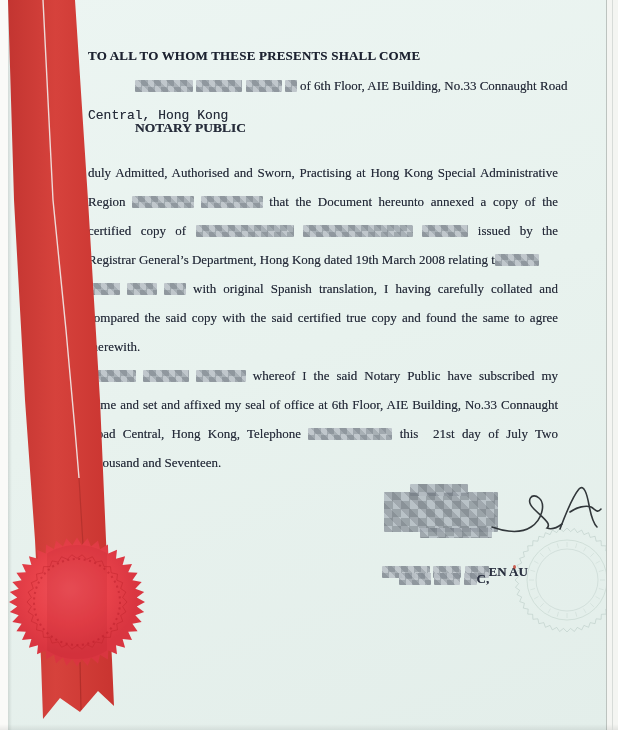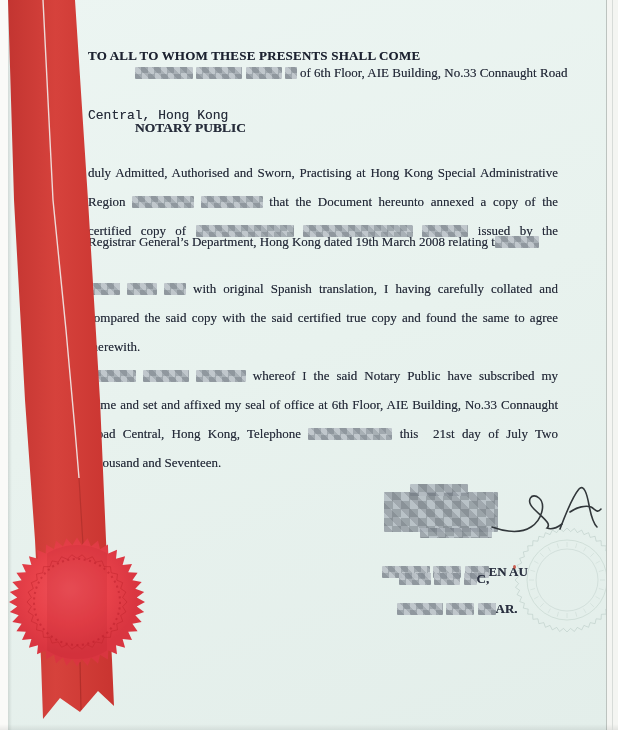--- a/index.html
+++ b/index.html
@@ -84,37 +84,36 @@
           <line x1="583.5" y1="551.4" x2="586.0" y2="547.1"></line>
           <line x1="590.3" y1="556.7" x2="593.9" y2="553.1"></line>
           <line x1="595.6" y1="563.5" x2="599.9" y2="561.0"></line>
           <line x1="598.9" y1="571.5" x2="603.7" y2="570.2"></line>
         </g>
     </g>
   </svg>
 
   <div id="doc-text">
       <div class="line heading" style="top: 46px;"><span style="display: inline-block;">TO ALL TO WHOM THESE PRESENTS SHALL COME</span></div>
-      <div class="line j" style="top: 63px; padding-left: 47px;"><span style="display: inline-block;"><span class="redact" style="width: 58px;"></span> <span class="redact" style="width: 46px;"></span> <span class="redact" style="width: 36px;"></span> <span class="redact" style="width: 12px;"></span> of 6th Floor, AIE Building, No.33 Connaught Road</span></div>
+      <div class="line j" style="top: 76px; padding-left: 47px;"><span style="display: inline-block;"><span class="redact" style="width: 58px;"></span> <span class="redact" style="width: 46px;"></span> <span class="redact" style="width: 36px;"></span> <span class="redact" style="width: 12px;"></span> of 6th Floor, AIE Building, No.33 Connaught Road</span></div>
       <div class="line l" style="top: 105px;"><span style="display: inline-block; font-family: Liberation Mono, monospace;">Central, Hong Kong</span></div>
       <div class="line l bold" style="top: 118px; padding-left: 47px;"><span style="display: inline-block;">NOTARY PUBLIC</span></div>
       <div class="line j" style="top: 163px; word-spacing: 1.5px;"><span style="display: inline-block;">duly Admitted, Authorised and Sworn, Practising at Hong Kong Special Administrative</span></div>
       <div class="line j" style="top: 192px; word-spacing: 3.33px;"><span style="display: inline-block;">Region <span class="redact" style="width: 62px;"></span> <span class="redact" style="width: 62px;"></span> that the Document hereunto annexed a copy of the</span></div>
       <div class="line j" style="top: 221px; word-spacing: 6.15px;"><span style="display: inline-block;">certified copy of <span class="redact" style="width: 98px;"></span> <span class="redact" style="width: 110px;"></span> <span class="redact" style="width: 46px;"></span> issued by the</span></div>
-      <div class="line l" style="top: 232px;"><span style="display: inline-block;">Registrar General’s Department, Hong Kong dated 19th March 2008 relating t<span class="redact" style="width: 44px;"></span></span></div>
+      <div class="line l" style="top: 250px;"><span style="display: inline-block;">Registrar General’s Department, Hong Kong dated 19th March 2008 relating t<span class="redact" style="width: 44px;"></span></span></div>
       <div class="line j" style="top: 279px; word-spacing: 3.78px;"><span style="display: inline-block;"><span class="redact" style="width: 32px;"></span> <span class="redact" style="width: 30px;"></span> <span class="redact" style="width: 22px;"></span> with original Spanish translation, I having carefully collated and</span></div>
       <div class="line j" style="top: 308px; word-spacing: 1.95px;"><span style="display: inline-block;">compared the said copy with the said certified true copy and found the same to agree</span></div>
       <div class="line l" style="top: 337px;"><span style="display: inline-block;">therewith.</span></div>
       <div class="line j" style="top: 366px; word-spacing: 3.68px;"><span style="display: inline-block;"><span class="redact" style="width: 48px;"></span> <span class="redact" style="width: 46px;"></span> <span class="redact" style="width: 50px;"></span> whereof I the said Notary Public have subscribed my</span></div>
       <div class="line j" style="top: 395px; word-spacing: 0.74px;"><span style="display: inline-block;">name and set and affixed my seal of office at 6th Floor, AIE Building, No.33 Connaught</span></div>
       <div class="line j" style="top: 424px; word-spacing: 4.07px;"><span style="display: inline-block;">Road Central, Hong Kong, Telephone <span class="redact" style="width: 84px;"></span> this  21st day of July Two</span></div>
       <div class="line l" style="top: 453px;"><span style="display: inline-block;">Thousand and Seventeen.</span></div>
       <div class="line sig" style="top: 538px; left: 382px; width: 220px;"><span style="display: inline-block; margin-top: 24px;"><span class="redact" style="width: 48px;"></span> <span class="redact" style="width: 28px;"></span> <span class="redact" style="width: 24px;"></span>EN AU</span></div>
       <div class="line sig" style="top: 569px; left: 399px; width: 200px;"><span style="display: inline-block;"><span class="redact" style="width: 32px;"></span> <span class="redact" style="width: 26px;"></span> <span class="redact" style="width: 13px;"></span>C,</span></div>
-      <div class="line sig" style="top: 599px; left: 397px; width: 200px;"><span style="display: inline-block;"><span class="redact" style="width: 46px;"></span> <span class="redact" style="width: 28px;"></span> <span class="redact" style="width: 18px;"></span>AR.</span></div>
     </div>
 
   <svg id="sig-svg" class="layer" width="618" height="730">
     <g stroke="#23282c" stroke-width="1.6" fill="none" stroke-linecap="round" opacity=".92">
       <path d="M492,527 C506,532 520,534 531,527 C542,520 546,504 539,498 C532,492 525,500 534,509 C543,518 552,524 547,528 C552,530 558,527 562,524"></path>
       <path d="M560,529 C566,513 573,496 579,489 C584,484 587,494 589,505 C591,516 594,524 597,527"></path>
       <path d="M570,512 C577,507 586,505 591,507 C595,509 597,514 601,509"></path>
     </g>
   </svg>
   <div class="ink-dot"></div>

